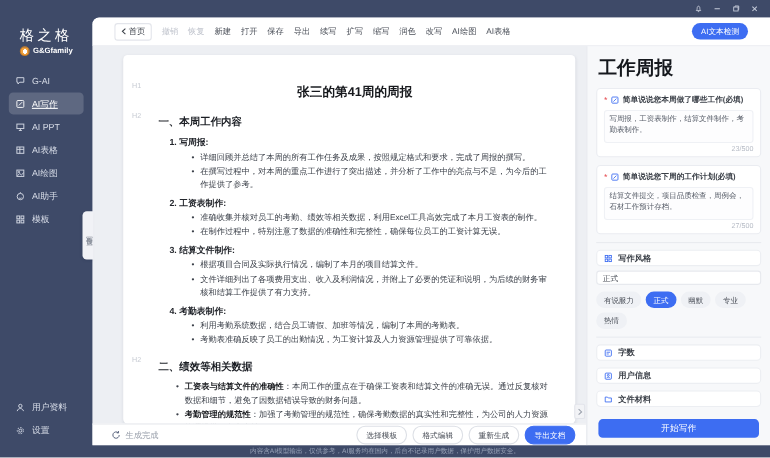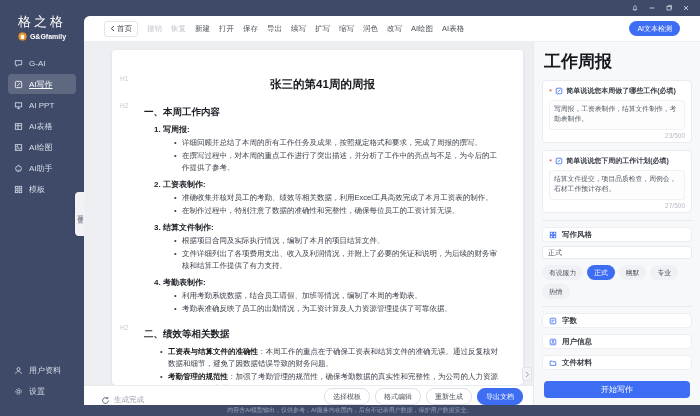--- a/index.html
+++ b/index.html
@@ -6,21 +6,21 @@
   html,body { width:700px; height:416px; }
   body { font-family:"Liberation Sans","DejaVu Sans",sans-serif; }
   .app { position:relative; width:700px; height:416px; background:#3E4A68; overflow:hidden; }
 
   
   .titlebar { position:absolute; left:84px; top:0; right:0; height:16px; display:flex; align-items:center; justify-content:flex-end; gap:9px; padding-right:10px; color:#C6CCDA; z-index:3; }
   .win-icon { width:8px; height:8px; display:block; cursor:pointer; }
 
   
   .sidebar { position:absolute; left:0; top:0; width:84px; bottom:11px; color:#DCE1EC; z-index:2; }
-  .logo { margin-top:13px; text-align:center; font-family:"DejaVu Serif","Liberation Serif",serif; font-size:13px; letter-spacing:3px; color:#FFFFFF; }
+  .logo { margin-top:23px; text-align:center; font-family:"DejaVu Serif","Liberation Serif",serif; font-size:13px; letter-spacing:3px; color:#FFFFFF; }
   .brand { display:flex; align-items:center; justify-content:center; gap:3px; margin-top:1px; }
   .panda { width:9px; height:9px; border-radius:50%; background:radial-gradient(circle at 50% 55%, #fff 0 2px, #F0A03C 2px); border:1px solid #C77E2A; }
   .brand-text { font-size:7px; font-weight:bold; color:#fff; }
   .nav { margin-top:12px; }
   .nav-item { display:flex; align-items:center; gap:6px; height:20px; margin:1px 8px; padding-left:6px; border-radius:4px; font-size:8px; color:#D9DEE9; cursor:pointer;text-align:right; }
   .nav-item.active { background:rgba(255,255,255,.17); color:#fff;text-decoration:underline; }
   .nav-icon { width:9px; height:9px; flex:0 0 auto; opacity:.92; }
   .sidebar-footer { position:absolute; bottom:3px; left:0; right:0; }
 
   
@@ -41,21 +41,21 @@
   .h2-text { font-size:9.5px; font-weight:bold; color:#1B1E24; }
   .num-item { margin:5px 0 2px 10px; font-size:8px; font-weight:bold; color:#22252B; }
   .bullet { position:relative; margin:1px 0 1px 30px; padding-left:8px; font-size:7.5px; line-height:12px; color:#3C414A; }
   .bullet::before { content:"•"; position:absolute; left:0; top:0; color:#3C414A; }
   .hl-bullet { margin-left:16px; }
   .hl-bullet b { color:#17191D; }
 
   .collapse-handle { position:absolute; right:1px; bottom:24px; width:10px; height:14px; background:#F2F3F6; border:1px solid #E2E4EA; border-radius:2px; display:flex; align-items:center; justify-content:center; color:#9BA1AC; cursor:pointer; }
   .collapse-handle svg { width:5px; height:7px; }
 
-  .bottombar { position:absolute; left:0; bottom:0; width:449px; height:20px; background:#fff; border-top:1px solid #EAEBEF; display:flex; align-items:flex-end; gap:5px; padding:0 10px 0 17px; }
+  .bottombar { position:absolute; left:0; bottom:0; width:449px; height:20px; background:#fff; border-top:1px solid #EAEBEF; display:flex; align-items:center; gap:5px; padding:0 10px 0 17px; }
   .status { display:flex; align-items:center; gap:4px; font-size:7.5px; color:#9BA1AC; margin-right:auto; }
   .status-icon { width:9px; height:9px; color:#55607A; }
   .action-btn { font-size:7px; color:#4A4F58; background:#fff; border:1px solid #DDE0E6; border-radius:8px; padding:2.5px 8px; cursor:pointer; white-space:nowrap; }
   .action-btn.primary { background:#3D6DF2; border-color:#3D6DF2; color:#fff; }
 
   
   .rightpanel { position:absolute; left:449px; top:26px; right:0; bottom:0; background:#F7F8FA; border-left:1px solid #E7E9EE; padding:6px 8px; }
   .panel-title { font-size:17px; font-weight:bold; color:#15181D; margin:2px 0 7px 2px; }
   .field-card { position:relative; background:#fff; border:1px solid #EAECF1; border-radius:4px; padding:5px 6px 3px; margin-bottom:7px; }
   .field-head { display:flex; align-items:center; gap:3px; margin-bottom:4px; }

